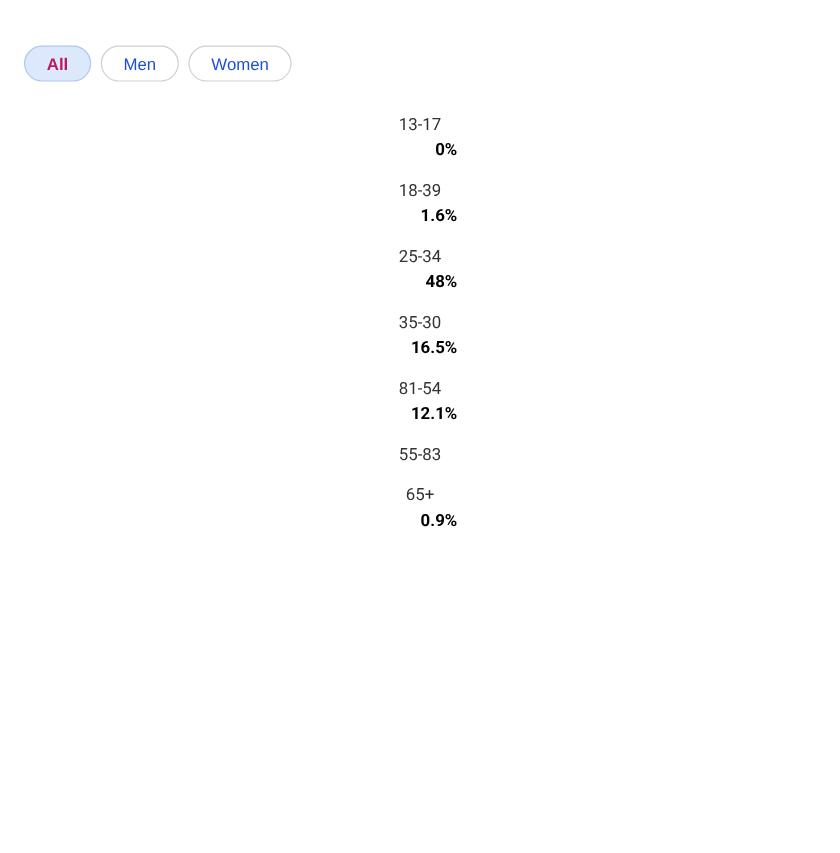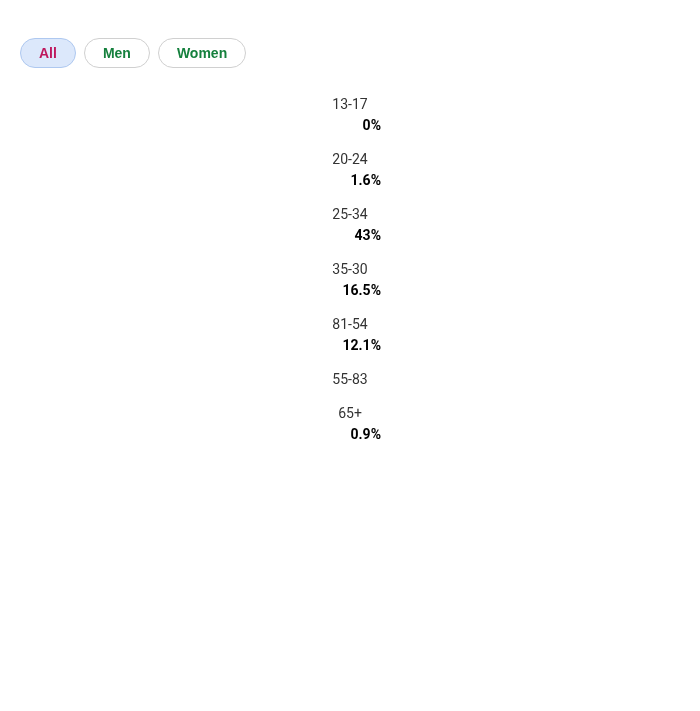--- a/index.html
+++ b/index.html
@@ -35,22 +35,22 @@
       gap: 8px;
       margin-bottom: 28px;
     }
 
     .filter-btn {
       padding: 6px 18px;
       border-radius: 20px;
       border: 1px solid #d0d0d0;
       background: #ffffff;
       font-size: 14px;
-      font-weight: 700;
-      color: #15803d;
+      font-weight: 400;
+      color: #1d4ed8;
       cursor: pointer;
     }
 
     .filter-btn.active {
       background: #dce8fb;
       border-color: #aec8f0;
       color: #be185d;
       font-weight: 600;
     }
 
@@ -123,35 +123,35 @@
   <div class="age-row">
         <div class="age-label">13-17</div>
         <div class="bar-row">
           <div class="bar-track">
             <div class="bar-fill" style="width: 0%;"></div>
           </div>
           <div class="bar-value">0%</div>
         </div>
       </div>
       <div class="age-row">
-        <div class="age-label">20-24</div>
+        <div class="age-label">18-39</div>
         <div class="bar-row">
           <div class="bar-track">
             <div class="bar-fill" style="width: 1.6%;"></div>
           </div>
           <div class="bar-value">1.6%</div>
         </div>
       </div>
       <div class="age-row">
         <div class="age-label">25-34</div>
         <div class="bar-row">
           <div class="bar-track">
             <div class="bar-fill" style="width: 43%;"></div>
           </div>
-          <div class="bar-value">43%</div>
+          <div class="bar-value">48%</div>
         </div>
       </div>
       <div class="age-row">
         <div class="age-label">35-30</div>
         <div class="bar-row">
           <div class="bar-track">
             <div class="bar-fill" style="width: 39.2%;"></div>
           </div>
           <div class="bar-value">16.5%</div>
         </div>

